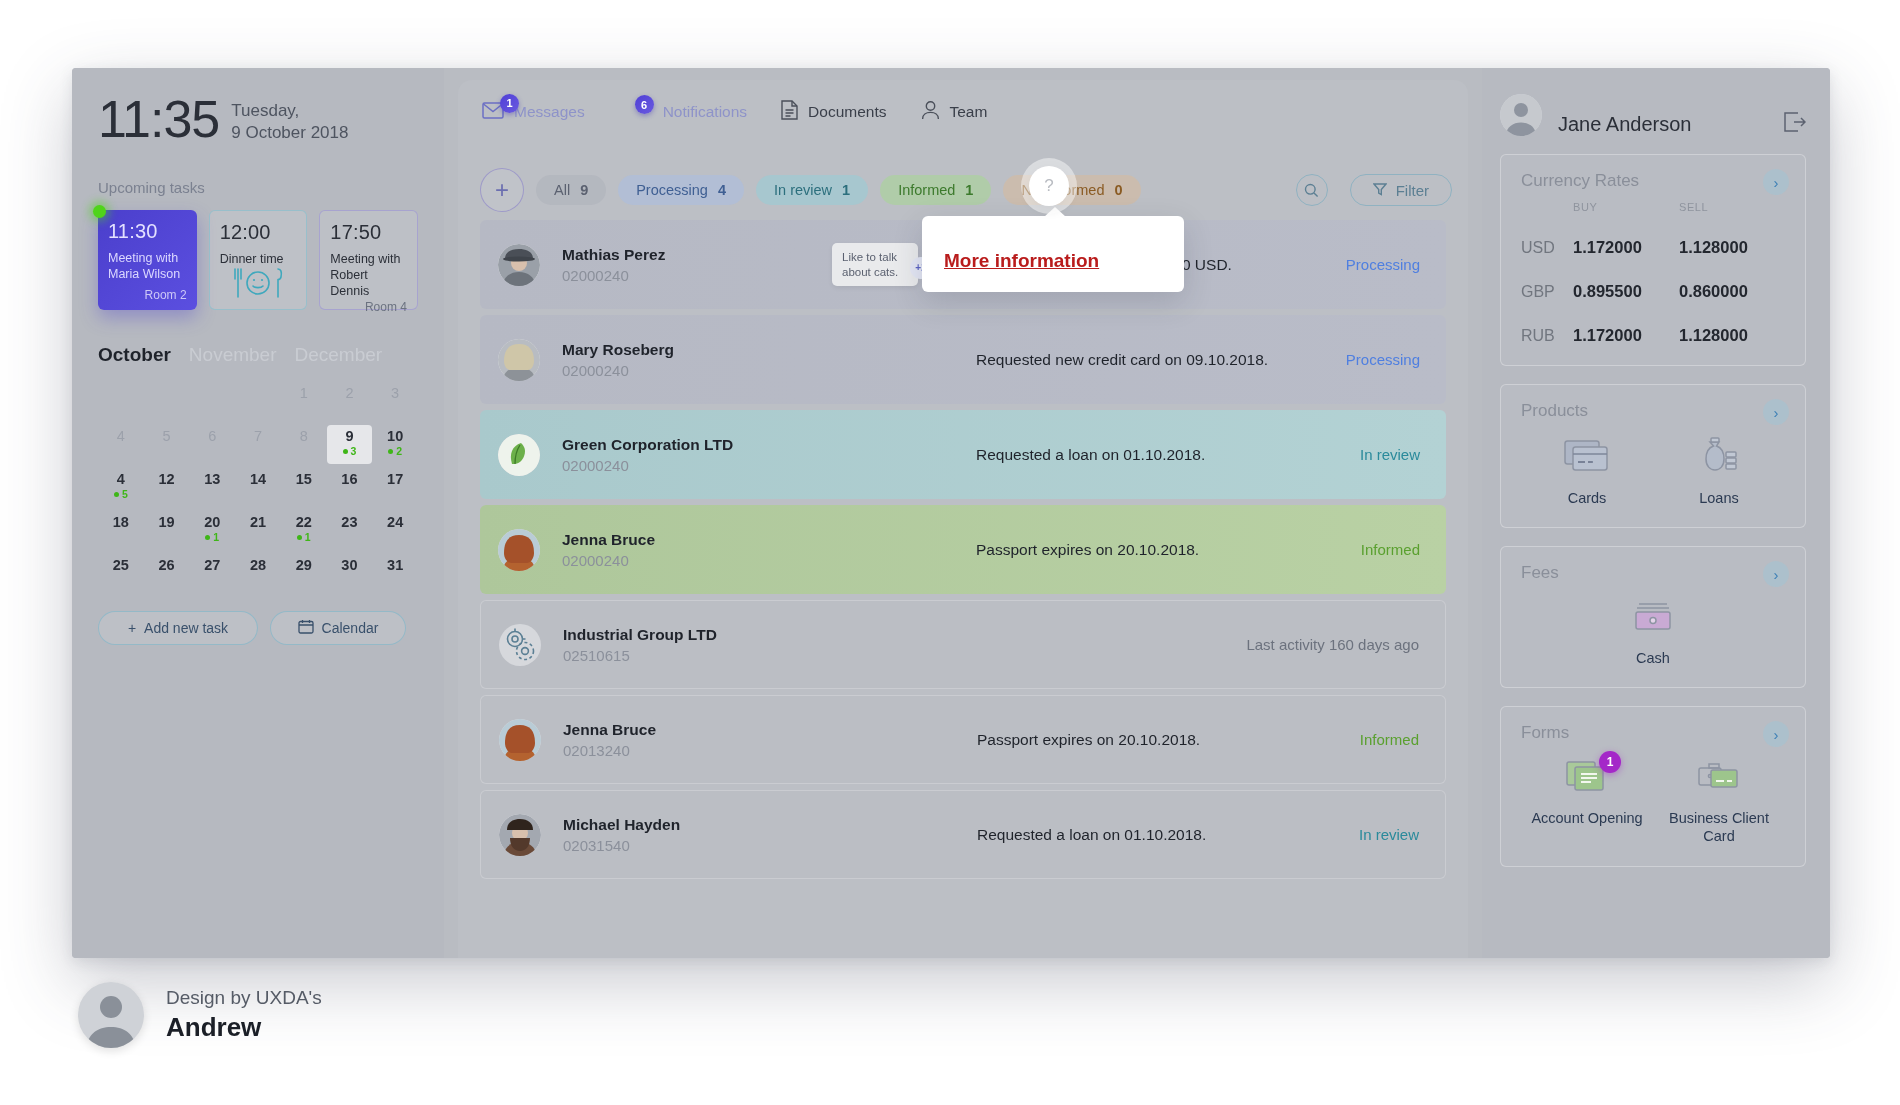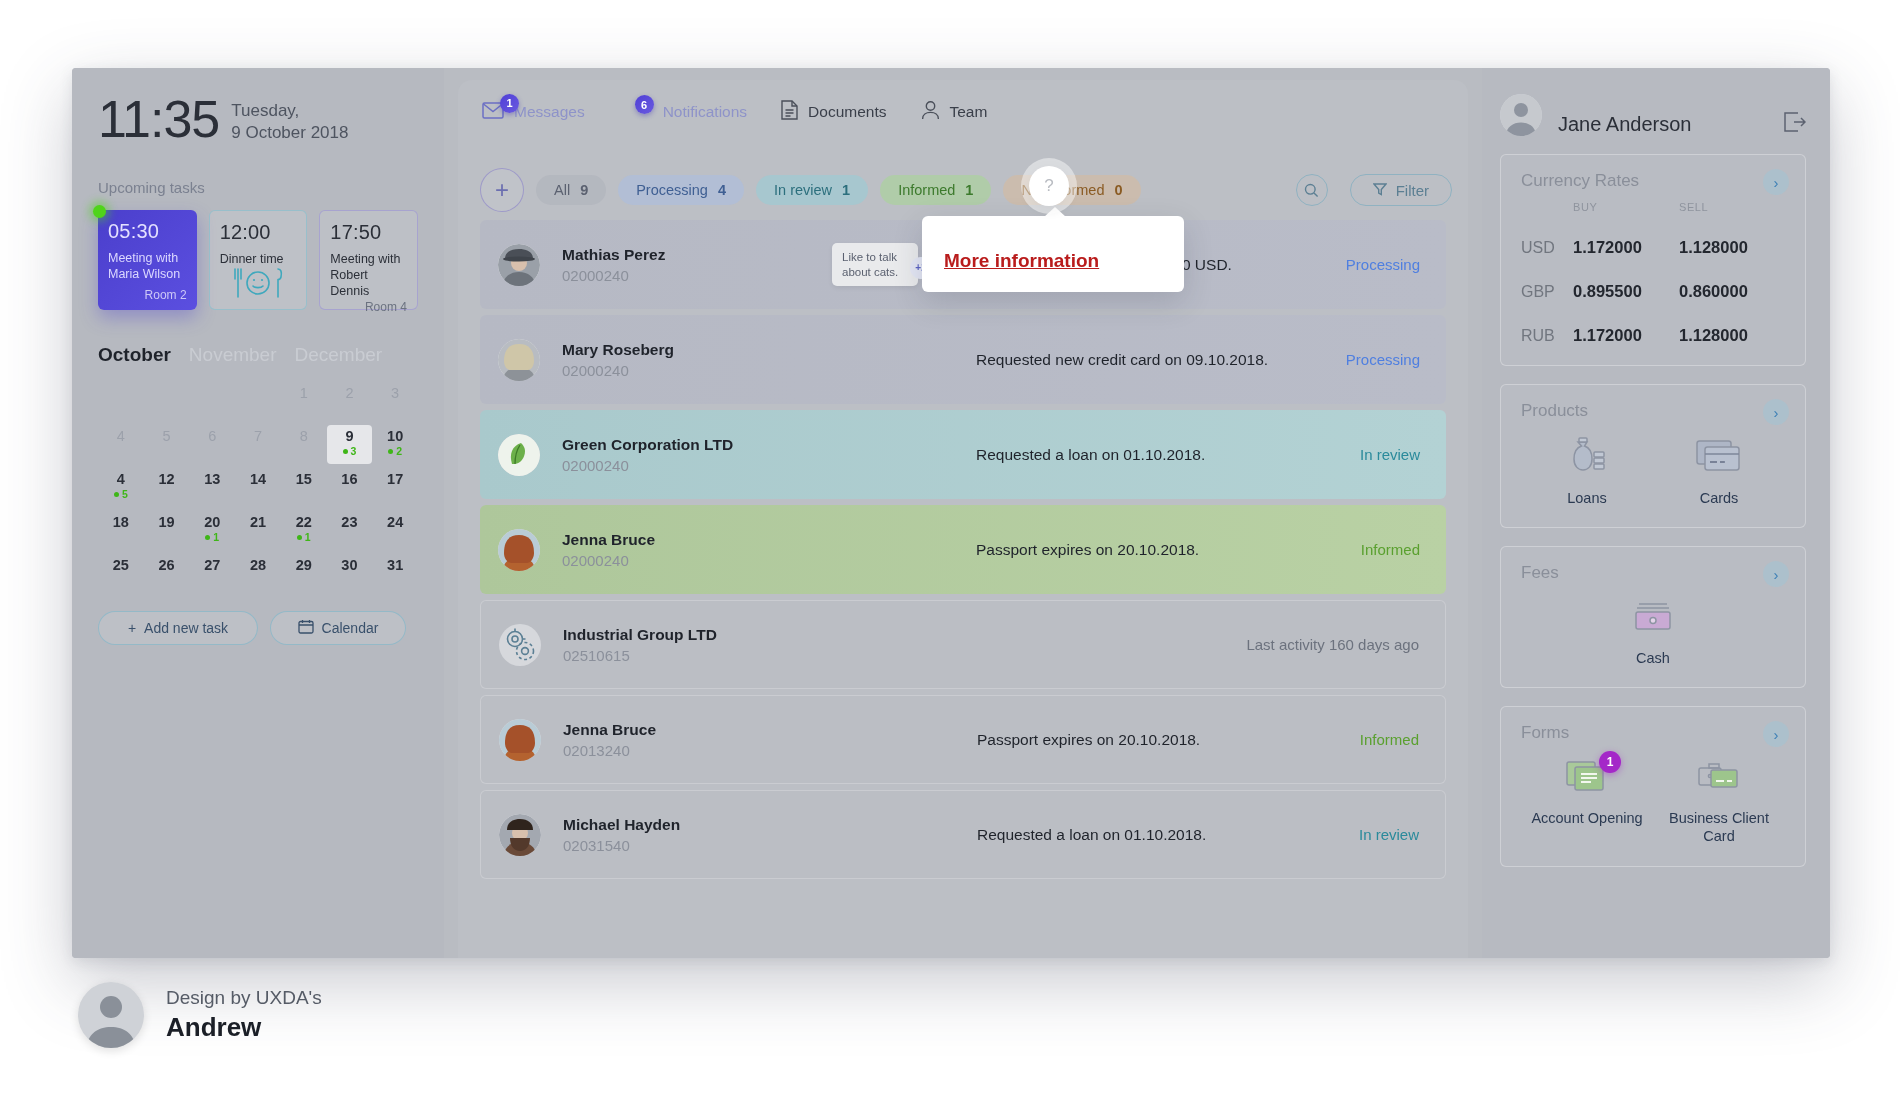--- a/index.html
+++ b/index.html
@@ -302,21 +302,21 @@
             <div>Tuesday,</div>
             <div>9 October 2018</div>
           </div>
         </div>
 
         <div class="section-label">Upcoming tasks</div>
 
         <div class="task-row">
           <div class="task-card primary">
             <span class="task-dot"></span>
-            <div class="task-time">05:30</div>
+            <div class="task-time">11:30</div>
             <div class="task-title">Meeting with Maria Wilson</div>
             <div class="task-room">Room 2</div>
           </div>
 
           <div class="task-card ghost">
             <div class="task-time">12:00</div>
             <div class="task-title">Dinner time</div>
             <div class="dinner-icon">
               <svg width="56" height="32" viewBox="0 0 56 32" fill="none" stroke="#3fa8bd" stroke-width="1.6">
                 <circle cx="28" cy="16" r="11"></circle>
@@ -748,40 +748,40 @@
           </div>
         </div>
 
         <div class="panel">
           <div class="panel-title">Products</div>
           <div class="panel-arrow">›</div>
           <div class="tiles">
             <div class="tile">
               <span>
                 <svg width="50" height="40" viewBox="0 0 50 40" fill="none" stroke="#8d94a3" stroke-width="1.5">
+                  <rect x="3" y="6" width="34" height="23" rx="2.5" fill="#aeb6c6"></rect>
+                  <rect x="11" y="12" width="34" height="23" rx="2.5" fill="#b9c1d0"></rect>
+                  <path d="M11 19h34" stroke="#7e869a"></path>
+                  <path d="M16 27h7M26 27h4" stroke="#6f7casa"></path>
+                  <path d="M16 27h7M26 27h5" stroke="#6f7a90"></path>
+                </svg>
+              </span>
+              <span class="tile-label">Cards</span>
+            </div>
+            <div class="tile">
+              <span>
+                <svg width="50" height="40" viewBox="0 0 50 40" fill="none" stroke="#8d94a3" stroke-width="1.5">
                   <path d="M16 7h9l-2.5 4C27 12.5 30 17 30 24c0 7-4 11-9 11s-9-4-9-11c0-7 3-11.5 7.5-13z" fill="#b4bcca"></path>
                   <rect x="17" y="3" width="8" height="4" rx="1" fill="#c1c8d4"></rect>
                   <rect x="32" y="17" width="10" height="5" rx="1" fill="#c1c8d4"></rect>
                   <rect x="32" y="23" width="10" height="5" rx="1" fill="#c1c8d4"></rect>
                   <rect x="32" y="29" width="10" height="5" rx="1" fill="#c1c8d4"></rect>
                 </svg>
               </span>
               <span class="tile-label">Loans</span>
-            </div>
-            <div class="tile">
-              <span>
-                <svg width="50" height="40" viewBox="0 0 50 40" fill="none" stroke="#8d94a3" stroke-width="1.5">
-                  <rect x="3" y="6" width="34" height="23" rx="2.5" fill="#aeb6c6"></rect>
-                  <rect x="11" y="12" width="34" height="23" rx="2.5" fill="#b9c1d0"></rect>
-                  <path d="M11 19h34" stroke="#7e869a"></path>
-                  <path d="M16 27h7M26 27h4" stroke="#6f7casa"></path>
-                  <path d="M16 27h7M26 27h5" stroke="#6f7a90"></path>
-                </svg>
-              </span>
-              <span class="tile-label">Cards</span>
             </div>
           </div>
         </div>
 
         <div class="panel">
           <div class="panel-title">Fees</div>
           <div class="panel-arrow">›</div>
           <div class="tiles">
             <div class="tile">
               <span>

